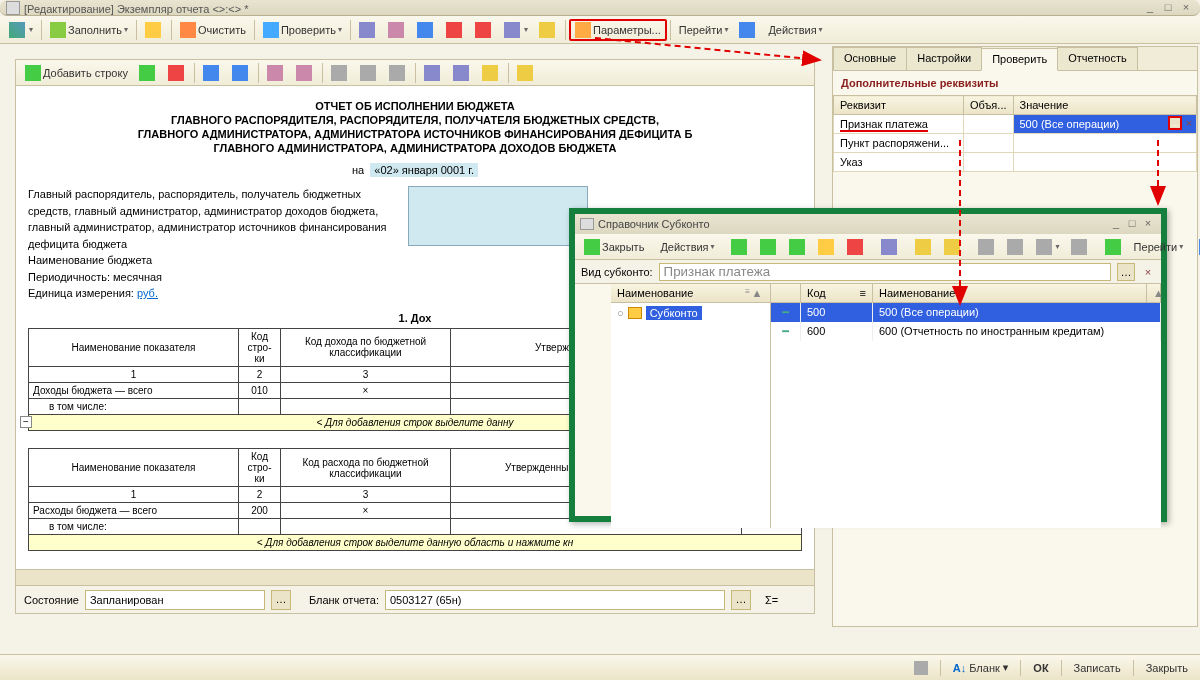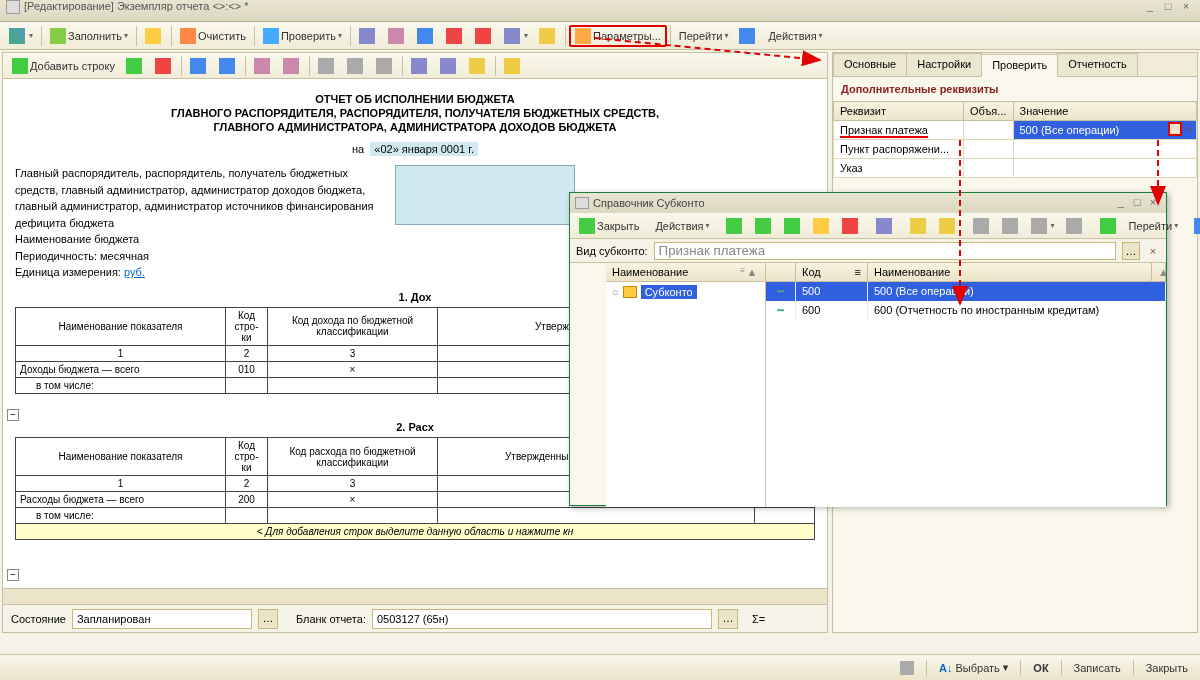--- a/index.html
+++ b/index.html
@@ -1,19 +1,19 @@
 <!DOCTYPE html>
 <html><head>
 <meta charset="utf-8">
 <style>
 * { box-sizing: border-box; margin: 0; padding: 0; }
 body { font-family: Arial, sans-serif; font-size: 11px; background: #f5f3e7; width: 1200px; height: 680px; overflow: hidden; position: relative; }
 
 
-.titlebar { background: linear-gradient(#e8e4d0, #dcd8c0); height: 22px; display: flex; align-items: flex-start; padding: 0 6px; border-bottom: 1px solid #b8b090; }
+.titlebar { background: linear-gradient(#e8e4d0, #dcd8c0); height: 16px; display: flex; align-items: flex-end; padding: 0 6px; border-bottom: 1px solid #b8b090; border-radius: 7px; }
 .titlebar-icon { width: 14px; height: 14px; background: #ddd; border: 1px solid #999; margin-right: 4px; }
 .titlebar-text { flex: 1; color: #555; font-size: 11px; }
 .titlebar-controls { display: flex; gap: 2px; }
 .titlebar-btn { width: 16px; height: 14px; text-align: center; line-height: 12px; color: #666; cursor: pointer; }
 
 
 .toolbar { background: linear-gradient(#faf8ec, #f0ecd8); height: 28px; display: flex; align-items: center; padding: 0 4px; border-bottom: 1px solid #c8c0a0; gap: 1px; }
 .tb-btn { height: 22px; padding: 0 4px; display: inline-flex; align-items: center; border: 1px solid transparent; border-radius: 2px; cursor: pointer; font-size: 11px; color: #333; }
 .tb-btn .ic { width: 16px; height: 16px; display: inline-block; margin-right: 2px; }
 .tb-btn .dd { font-size: 8px; margin-left: 2px; color: #666; }
@@ -30,21 +30,21 @@
 .ic-ab { background: #c8a; }
 .ic-red { background: #e44; }
 .ic-blue { background: #48e; }
 .ic-green { background: #4c4; }
 .ic-yellow { background: #ec4; }
 .ic-gray { background: #aaa; }
 .ic-params { background: #fa4; }
 
 
 .content { display: flex; height: 585px; }
-.left-pane { flex: 1; display: flex; flex-direction: column; background: #fff; border: 1px solid #c8c0a0; margin: 2px; }
+.left-pane { flex: 1; display: flex; flex-direction: column; background: #fff; border: 1px solid #c8c0a0; margin: 15px; }
 .right-pane { width: 366px; background: #faf8ec; border: 1px solid #c8c0a0; margin: 2px; }
 
 
 .toolbar2 { background: linear-gradient(#faf8ec, #f0ecd8); height: 26px; display: flex; align-items: center; padding: 0 4px; border-bottom: 1px solid #c8c0a0; gap: 1px; }
 
 
 .report-scroll { flex: 1; overflow: auto; background: #fff; position: relative; }
 .report { padding: 12px; font-size: 11px; }
 .report-title { text-align: center; font-weight: bold; font-size: 11px; margin: 2px 0; }
 .report-date { text-align: center; margin: 10px 0; }
@@ -80,21 +80,21 @@
 .bottom-panel { height: 28px; background: #f5f3e7; border-top: 1px solid #c8c0a0; display: flex; align-items: center; padding: 0 8px; gap: 6px; font-size: 11px; }
 .bottom-panel input { height: 20px; border: 1px solid #c8b878; background: #fff; padding: 0 4px; font-size: 11px; }
 .dots-btn { width: 20px; height: 20px; background: #ece4c8; border: 1px solid #c8b878; text-align: center; line-height: 16px; cursor: pointer; }
 
 .footer { position: absolute; bottom: 0; left: 0; right: 0; height: 26px; background: linear-gradient(#faf8ec, #ece4c8); border-top: 1px solid #c8c0a0; display: flex; align-items: center; justify-content: flex-end; padding: 0 12px; gap: 12px; font-size: 11px; }
 .footer-btn { cursor: pointer; color: #333; display: flex; align-items: center; gap: 3px; }
 .footer-btn.bold { font-weight: bold; }
 .footer-sep { width: 1px; height: 16px; background: #c8c0a0; }
 
 
-.modal { position: absolute; left: 569px; top: 192px; width: 598px; height: 314px; background: #faf8ec; border: 1px solid #15803d; box-shadow: 2px 2px 6px rgba(0,0,0,0.3); }
+.modal { position: absolute; left: 569px; top: 208px; width: 598px; height: 314px; background: #faf8ec; border: 6px solid #15803d; box-shadow: 2px 2px 6px rgba(0,0,0,0.3); }
 .modal-title { background: linear-gradient(#e8e4d0, #dcd8c0); height: 20px; display: flex; align-items: center; padding: 0 5px; }
 .modal-title-text { flex: 1; color: #444; font-size: 11px; }
 .modal-toolbar { height: 26px; background: linear-gradient(#faf8ec, #f0ecd8); border-bottom: 1px solid #c8c0a0; display: flex; align-items: center; padding: 0 4px; gap: 1px; }
 .modal-filter { height: 24px; background: #f5f3e7; border-bottom: 1px solid #c8c0a0; display: flex; align-items: center; padding: 0 6px; gap: 6px; font-size: 11px; }
 .modal-filter input { flex: 1; height: 18px; border: 1px solid #c8b878; background: #fff; padding: 0 4px; color: #888; }
 .modal-body { display: flex; height: 244px; padding-left: 36px; }
 .modal-left { width: 160px; border-right: 1px solid #c8c0a0; display: flex; flex-direction: column; }
 .modal-right { flex: 1; display: flex; flex-direction: column; }
 .col-header { background: linear-gradient(#f8f4e0, #ece4c8); border-bottom: 1px solid #c8c0a0; padding: 3px 6px; font-size: 11px; display: flex; }
 .col-header .sort { color: #888; font-size: 8px; margin-left: auto; }
@@ -248,20 +248,21 @@
       <div class="tb-sep"></div>
       <div class="tb-btn">
           <span class="ic ic-yellow"></span>
         </div>
     </div>
 
     <div class="report-scroll">
       <div class="report">
         <div class="report-title">ОТЧЕТ  ОБ  ИСПОЛНЕНИИ БЮДЖЕТА</div>
         <div class="report-title">ГЛАВНОГО РАСПОРЯДИТЕЛЯ, РАСПОРЯДИТЕЛЯ, ПОЛУЧАТЕЛЯ БЮДЖЕТНЫХ СРЕДСТВ,</div>
+        <div class="report-title">ГЛАВНОГО АДМИНИСТРАТОРА, АДМИНИСТРАТОРА ИСТОЧНИКОВ ФИНАНСИРОВАНИЯ ДЕФИЦИТА Б</div>
         <div class="report-title">ГЛАВНОГО АДМИНИСТРАТОРА, АДМИНИСТРАТОРА ДОХОДОВ БЮДЖЕТА</div>
         <div class="report-date">
           <span>на</span>&nbsp;&nbsp;<span class="dv">«02» января 0001 г.</span>
         </div>
         <div class="report-info">
           <div class="info-box"></div>
           <div class="info-line" style="max-width:370px">Главный распорядитель, распорядитель, получатель бюджетных средств, главный администратор, администратор доходов бюджета, главный администратор, администратор источников финансирования дефицита бюджета</div>
           <div class="info-line">Наименование бюджета</div>
           <div class="info-line">Периодичность: месячная</div>
           <div class="info-line">
@@ -290,27 +291,29 @@
             <td>010</td>
             <td>×</td>
             <td></td>
           </tr>
           <tr>
             <td style="text-align:left;padding-left:20px">в том числе:</td>
                 <td></td>
                 <td></td>
                 <td></td>
           </tr>
+          <tr class="yellow-row">
+                <td colspan="4">&lt; Для добавления строк выделите данну</td>
+              </tr>
           <tr class="spacer-row">
                 <td colspan="4" style="border:none"></td>
               </tr>
         </tbody>
           </table>
 
-        <div class="report-section">2. Расх</div>
         <table class="rtable">
           <tbody>
               <tr>
             <th style="width:210px">Наименование показателя</th>
             <th style="width:42px">Код стро-ки</th>
             <th style="width:170px">Код расхода по бюджетной классификации</th>
             <th>Утвержденные бюджетные назначения</th>
             <th style="width:60px"></th>
           </tr>
           <tr>
@@ -397,21 +400,21 @@
   </div>
 </div>
 
 <div class="footer">
   <div class="footer-btn">
       <span class="ic ic-gray" style="width:14px;height:14px;display:inline-block"></span>
     </div>
   <div class="footer-sep"></div>
   <div class="footer-btn">
       <span style="color:#06c;font-weight:bold">A↓</span>
-      <span>Выбрать</span>
+      <span>Бланк</span>
       <span class="dd">▾</span>
     </div>
   <div class="footer-sep"></div>
   <div class="footer-btn bold">ОК</div>
   <div class="footer-sep"></div>
   <div class="footer-btn">Записать</div>
   <div class="footer-sep"></div>
   <div class="footer-btn">Закрыть</div>
 </div>
 

